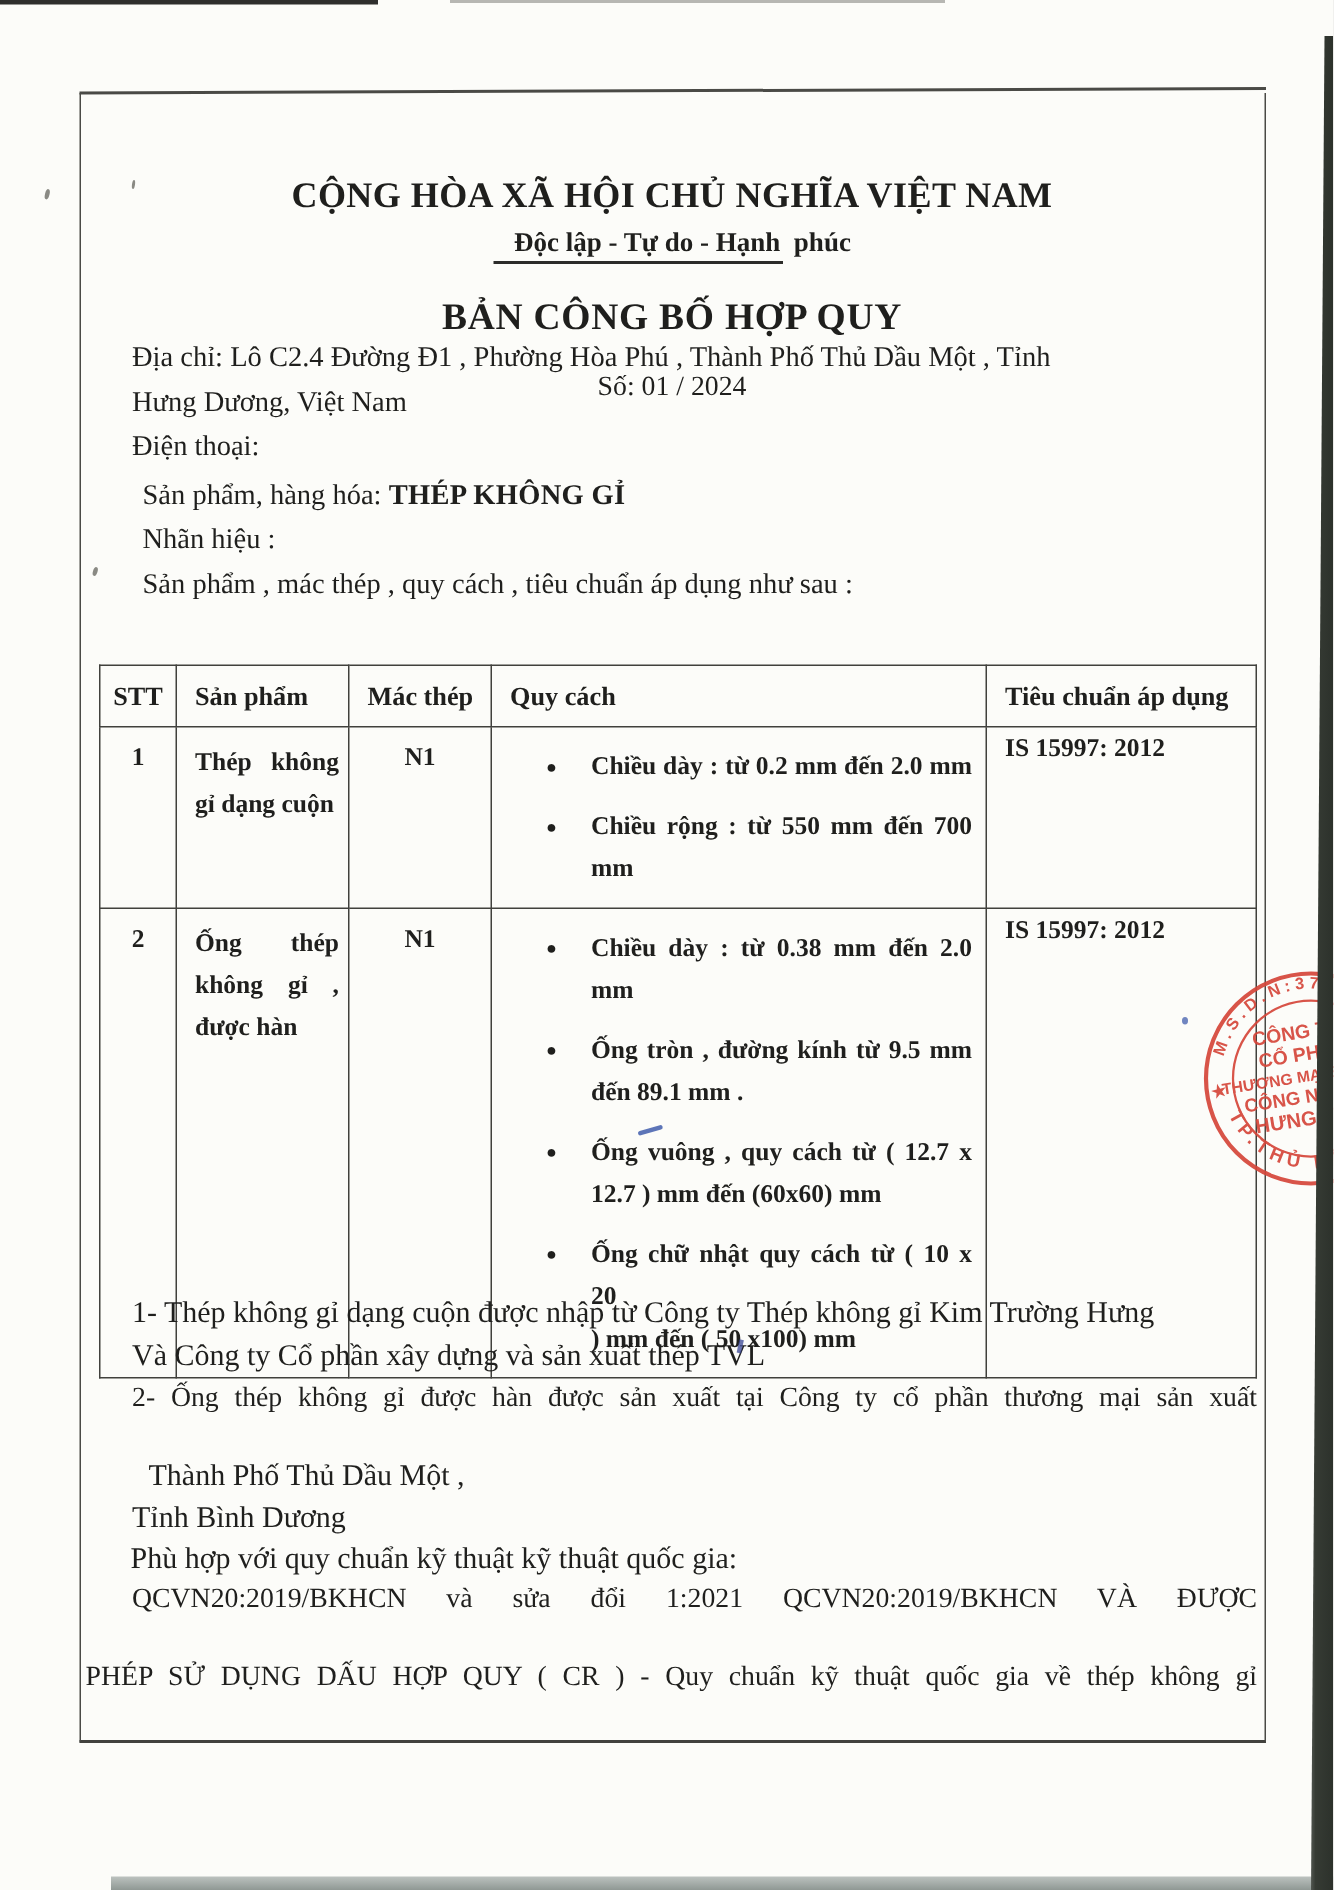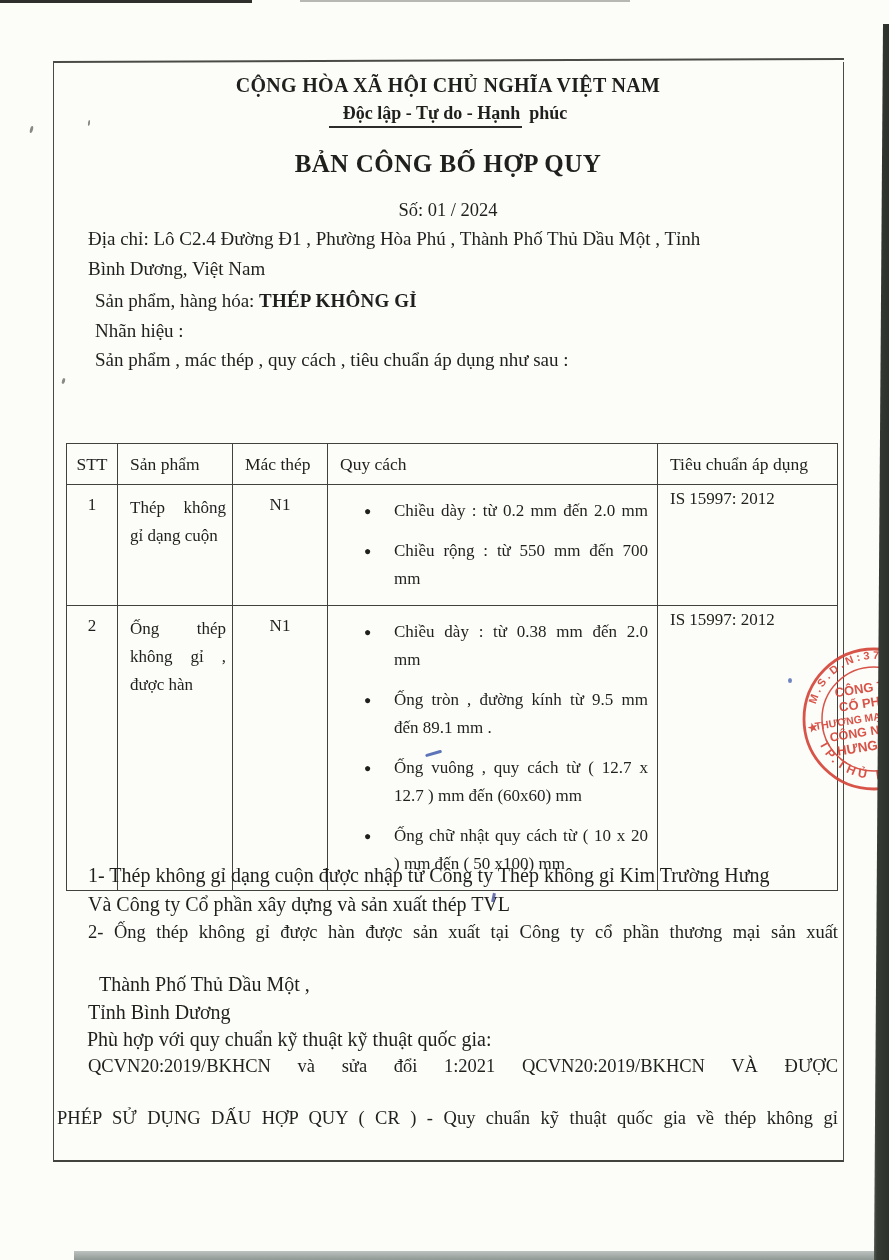--- a/index.html
+++ b/index.html
@@ -31,37 +31,37 @@
     background:#3a4796; transform:rotate(12deg); opacity:.75; z-index:6; }
 
   
   .frame { position:absolute; left:53px; top:62px; width:789px; height:1098px;
     border-left:1.5px solid #4a4a46; border-right:1.5px solid #4a4a46; border-bottom:2px solid #42423e; }
   .frame-top { position:absolute; left:53px; top:61px; width:791px; height:1.8px;
     background:#4a4a46; transform:rotate(-0.22deg); transform-origin:left center; }
 
   
   .header { position:absolute; left:53px; top:74px; width:790px; text-align:center; z-index:2; }
-  .nat1 { font-size:20px; font-weight:bold; letter-spacing:.3px; }
+  .nat1 { font-size:24px; font-weight:bold; letter-spacing:.3px;margin-top:44px; }
   .nat2 { margin-top:6px; font-size:18px; font-weight:bold; }
   .nat2 .u { border-bottom:2.2px solid #2c2c2a; padding:0 2px 3px 14px; }
   .nat2 .tail { margin-left:7px; }
   .title { margin-top:26px; font-size:25px; font-weight:bold; letter-spacing:.5px; }
   .num { margin-top:22px; font-size:18.5px; }
 
   
   .content { position:absolute; left:88px; top:224px; width:760px; font-size:19px; line-height:29.5px; z-index:2; }
   .content .ind { margin-left:7px; }
   .content .gap { margin-top:3px; }
   .content b { letter-spacing:.2px; }
 
   
   .spec-table { position:absolute; left:66px; top:443px; border-collapse:collapse; table-layout:fixed;
     font-size:17px; z-index:2; }
-  .spec-table th, .spec-table td { border:1.5px solid #41413d; vertical-align:top; font-weight:normal; text-align:left; }
+  .spec-table th, .spec-table td { border:1.5px solid #41413d; vertical-align:top; font-weight:bold; text-align:left; }
   .spec-table thead th { height:40px; vertical-align:middle; padding:0 6px 0 12px; font-size:17.5px; }
   .spec-table thead th.cc { text-align:center; padding:0 2px; }
   .c-stt  { text-align:center !important; padding-top:10px; }
   .c-prod { padding:9px 6px 0 12px; line-height:28px; }
   .c-grade{ text-align:center !important; padding-top:10px; }
   .c-spec { padding:12px 9px 0 36px; }
   .c-std  { padding:4px 6px 0 12px; }
   .spec { display:flex; margin-bottom:11px; }
   .spec .dot { width:30px; flex:none; font-size:12px; line-height:28.5px; }
   .spec .sl-wrap { flex:1; }
@@ -106,21 +106,22 @@
 
   <div class="header">
     <div class="nat1">CỘNG HÒA XÃ HỘI CHỦ NGHĨA VIỆT NAM</div>
     <div class="nat2"><span class="u">Độc lập - Tự do - Hạnh</span><span class="tail">phúc</span></div>
     <div class="title">BẢN CÔNG BỐ HỢP QUY</div>
     <div class="num">Số: 01 / 2024</div>
   </div>
 
   <div class="content">
     <div>Địa chỉ: Lô C2.4 Đường Đ1 , Phường Hòa Phú , Thành Phố Thủ Dầu Một , Tỉnh</div>
-    <div>Bình Dương, Việt Nam</div>
+    <div>Hưng Dương, Việt Nam</div>
+    <div>Điện thoại:</div>
     <div class="ind gap"><span>Sản phẩm, hàng hóa: </span><b>THÉP KHÔNG GỈ</b></div>
     <div class="ind">Nhãn hiệu :</div>
     <div class="ind">Sản phẩm , mác thép , quy cách , tiêu chuẩn áp dụng như sau :</div>
   </div>
 
   <table class="spec-table">
     <colgroup>
       <col style="width:51px">
         <col style="width:115px">
         <col style="width:95px">

